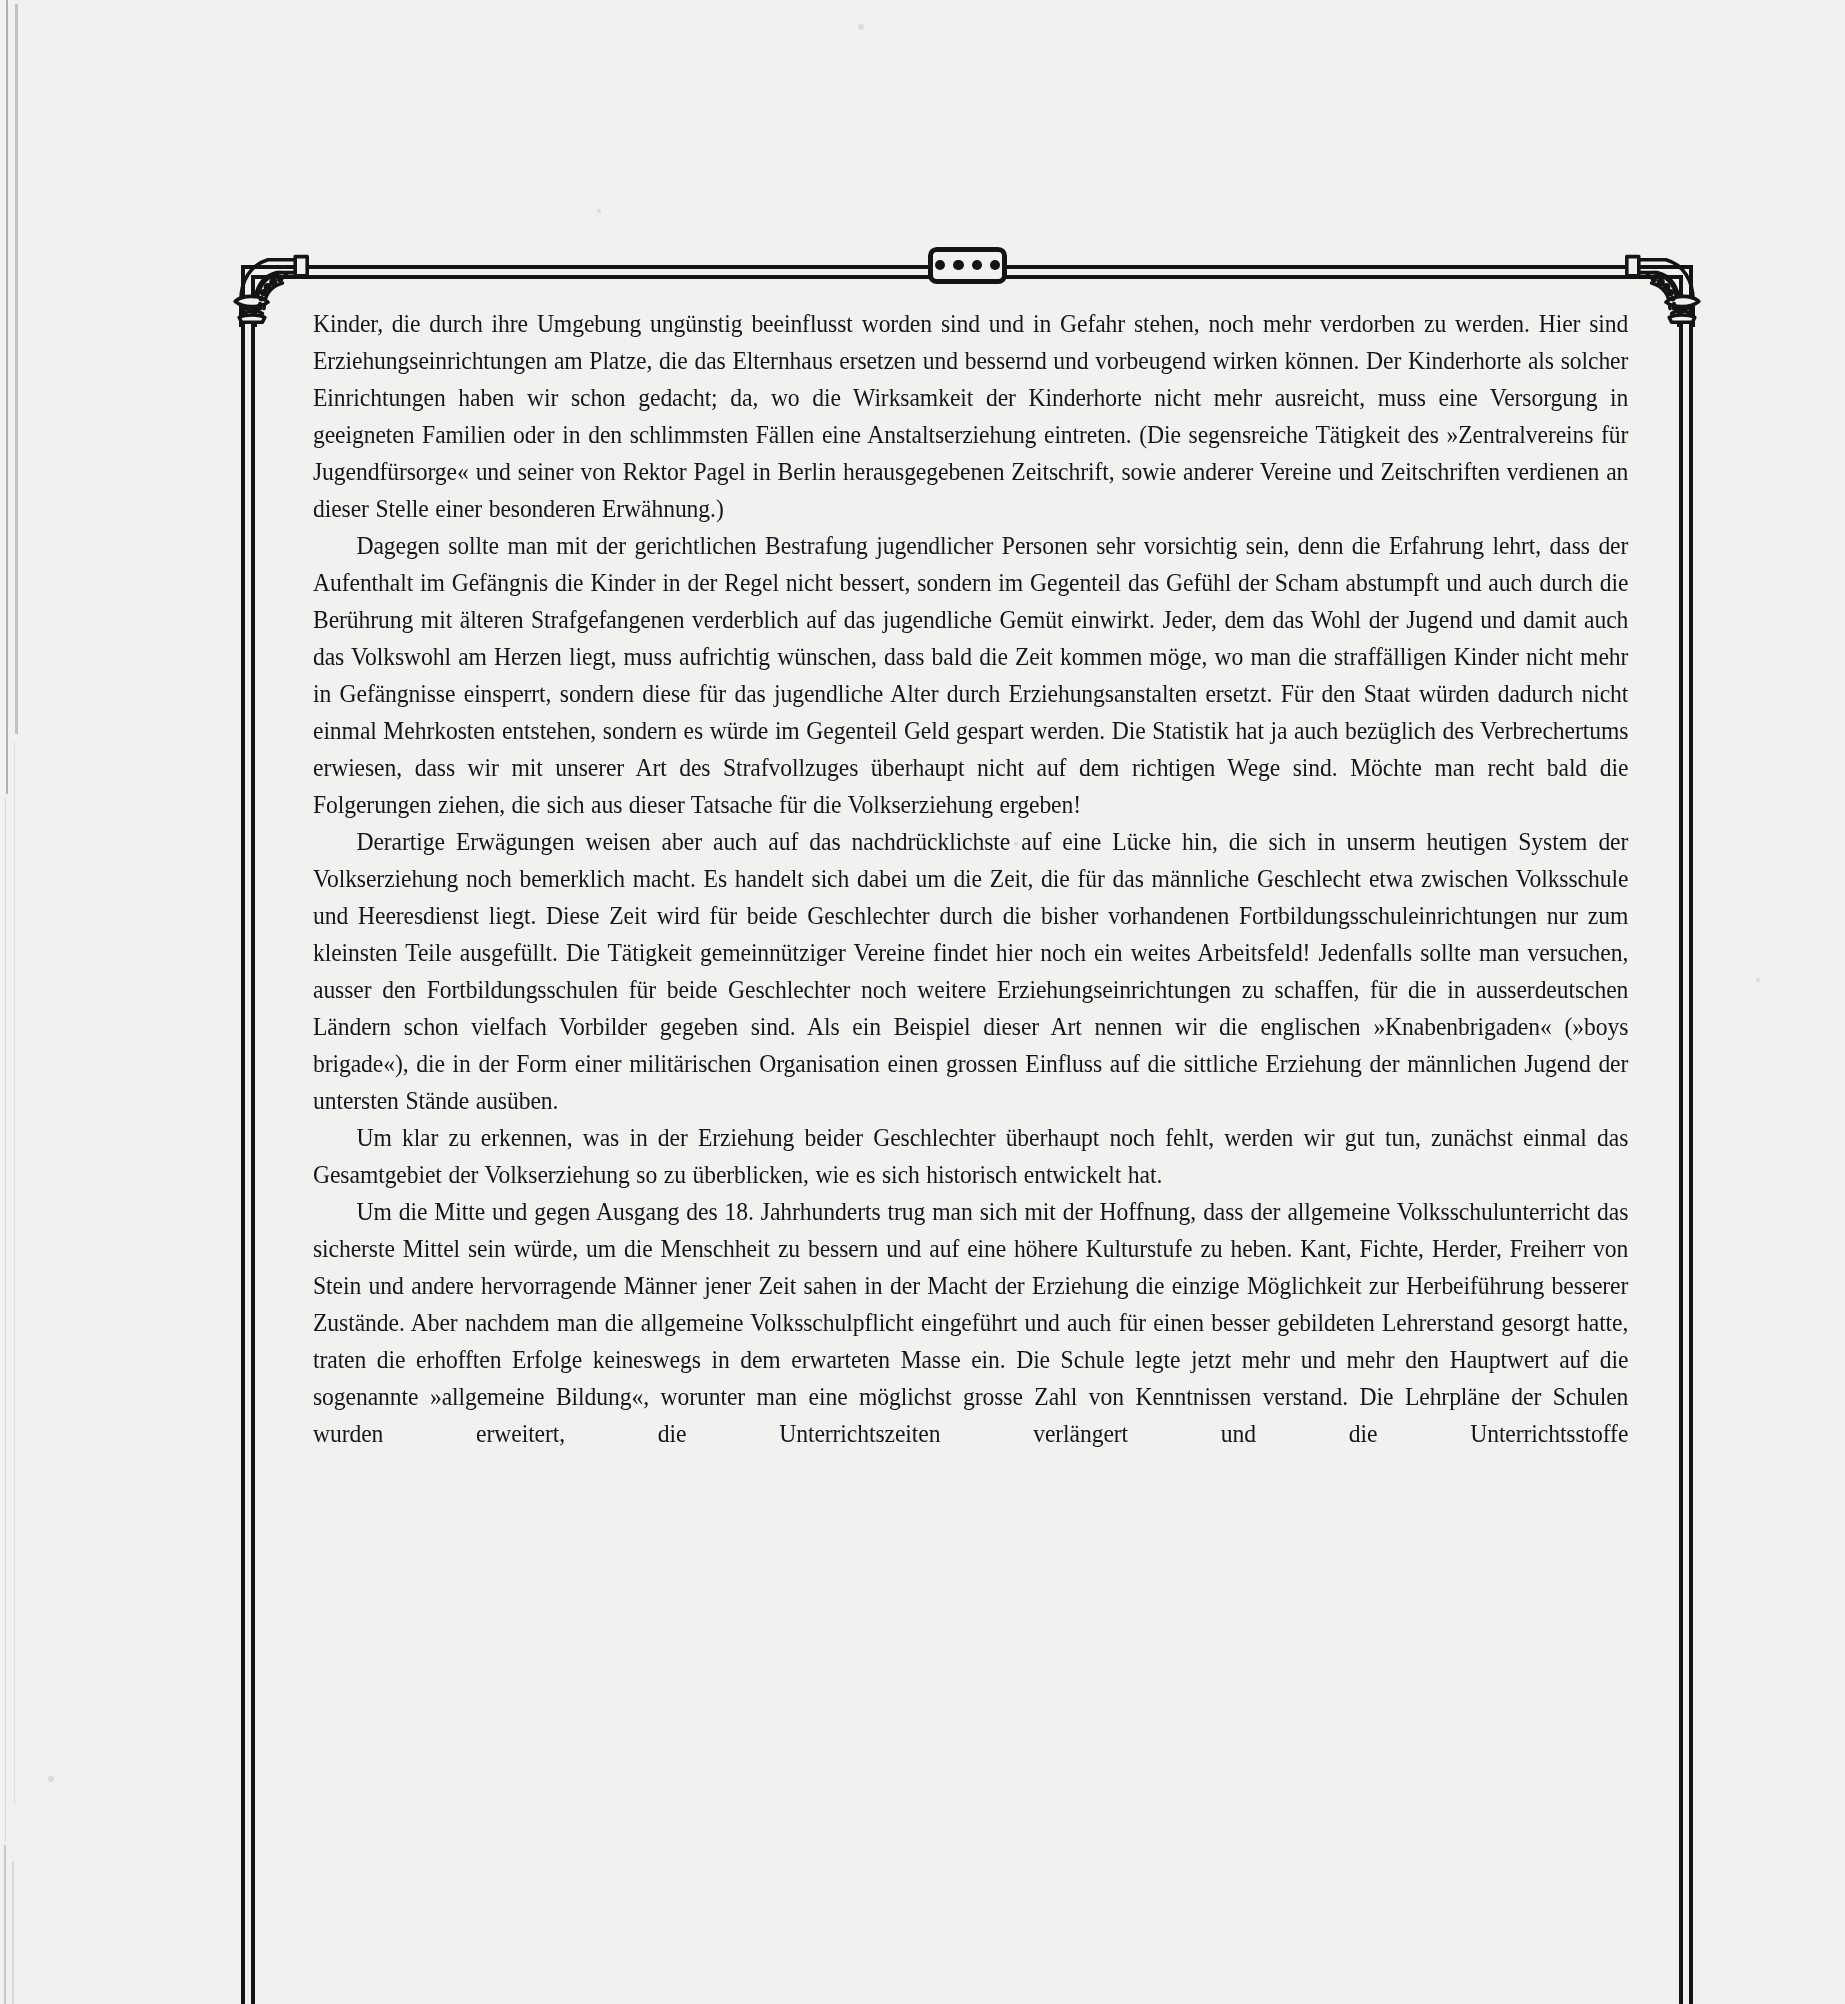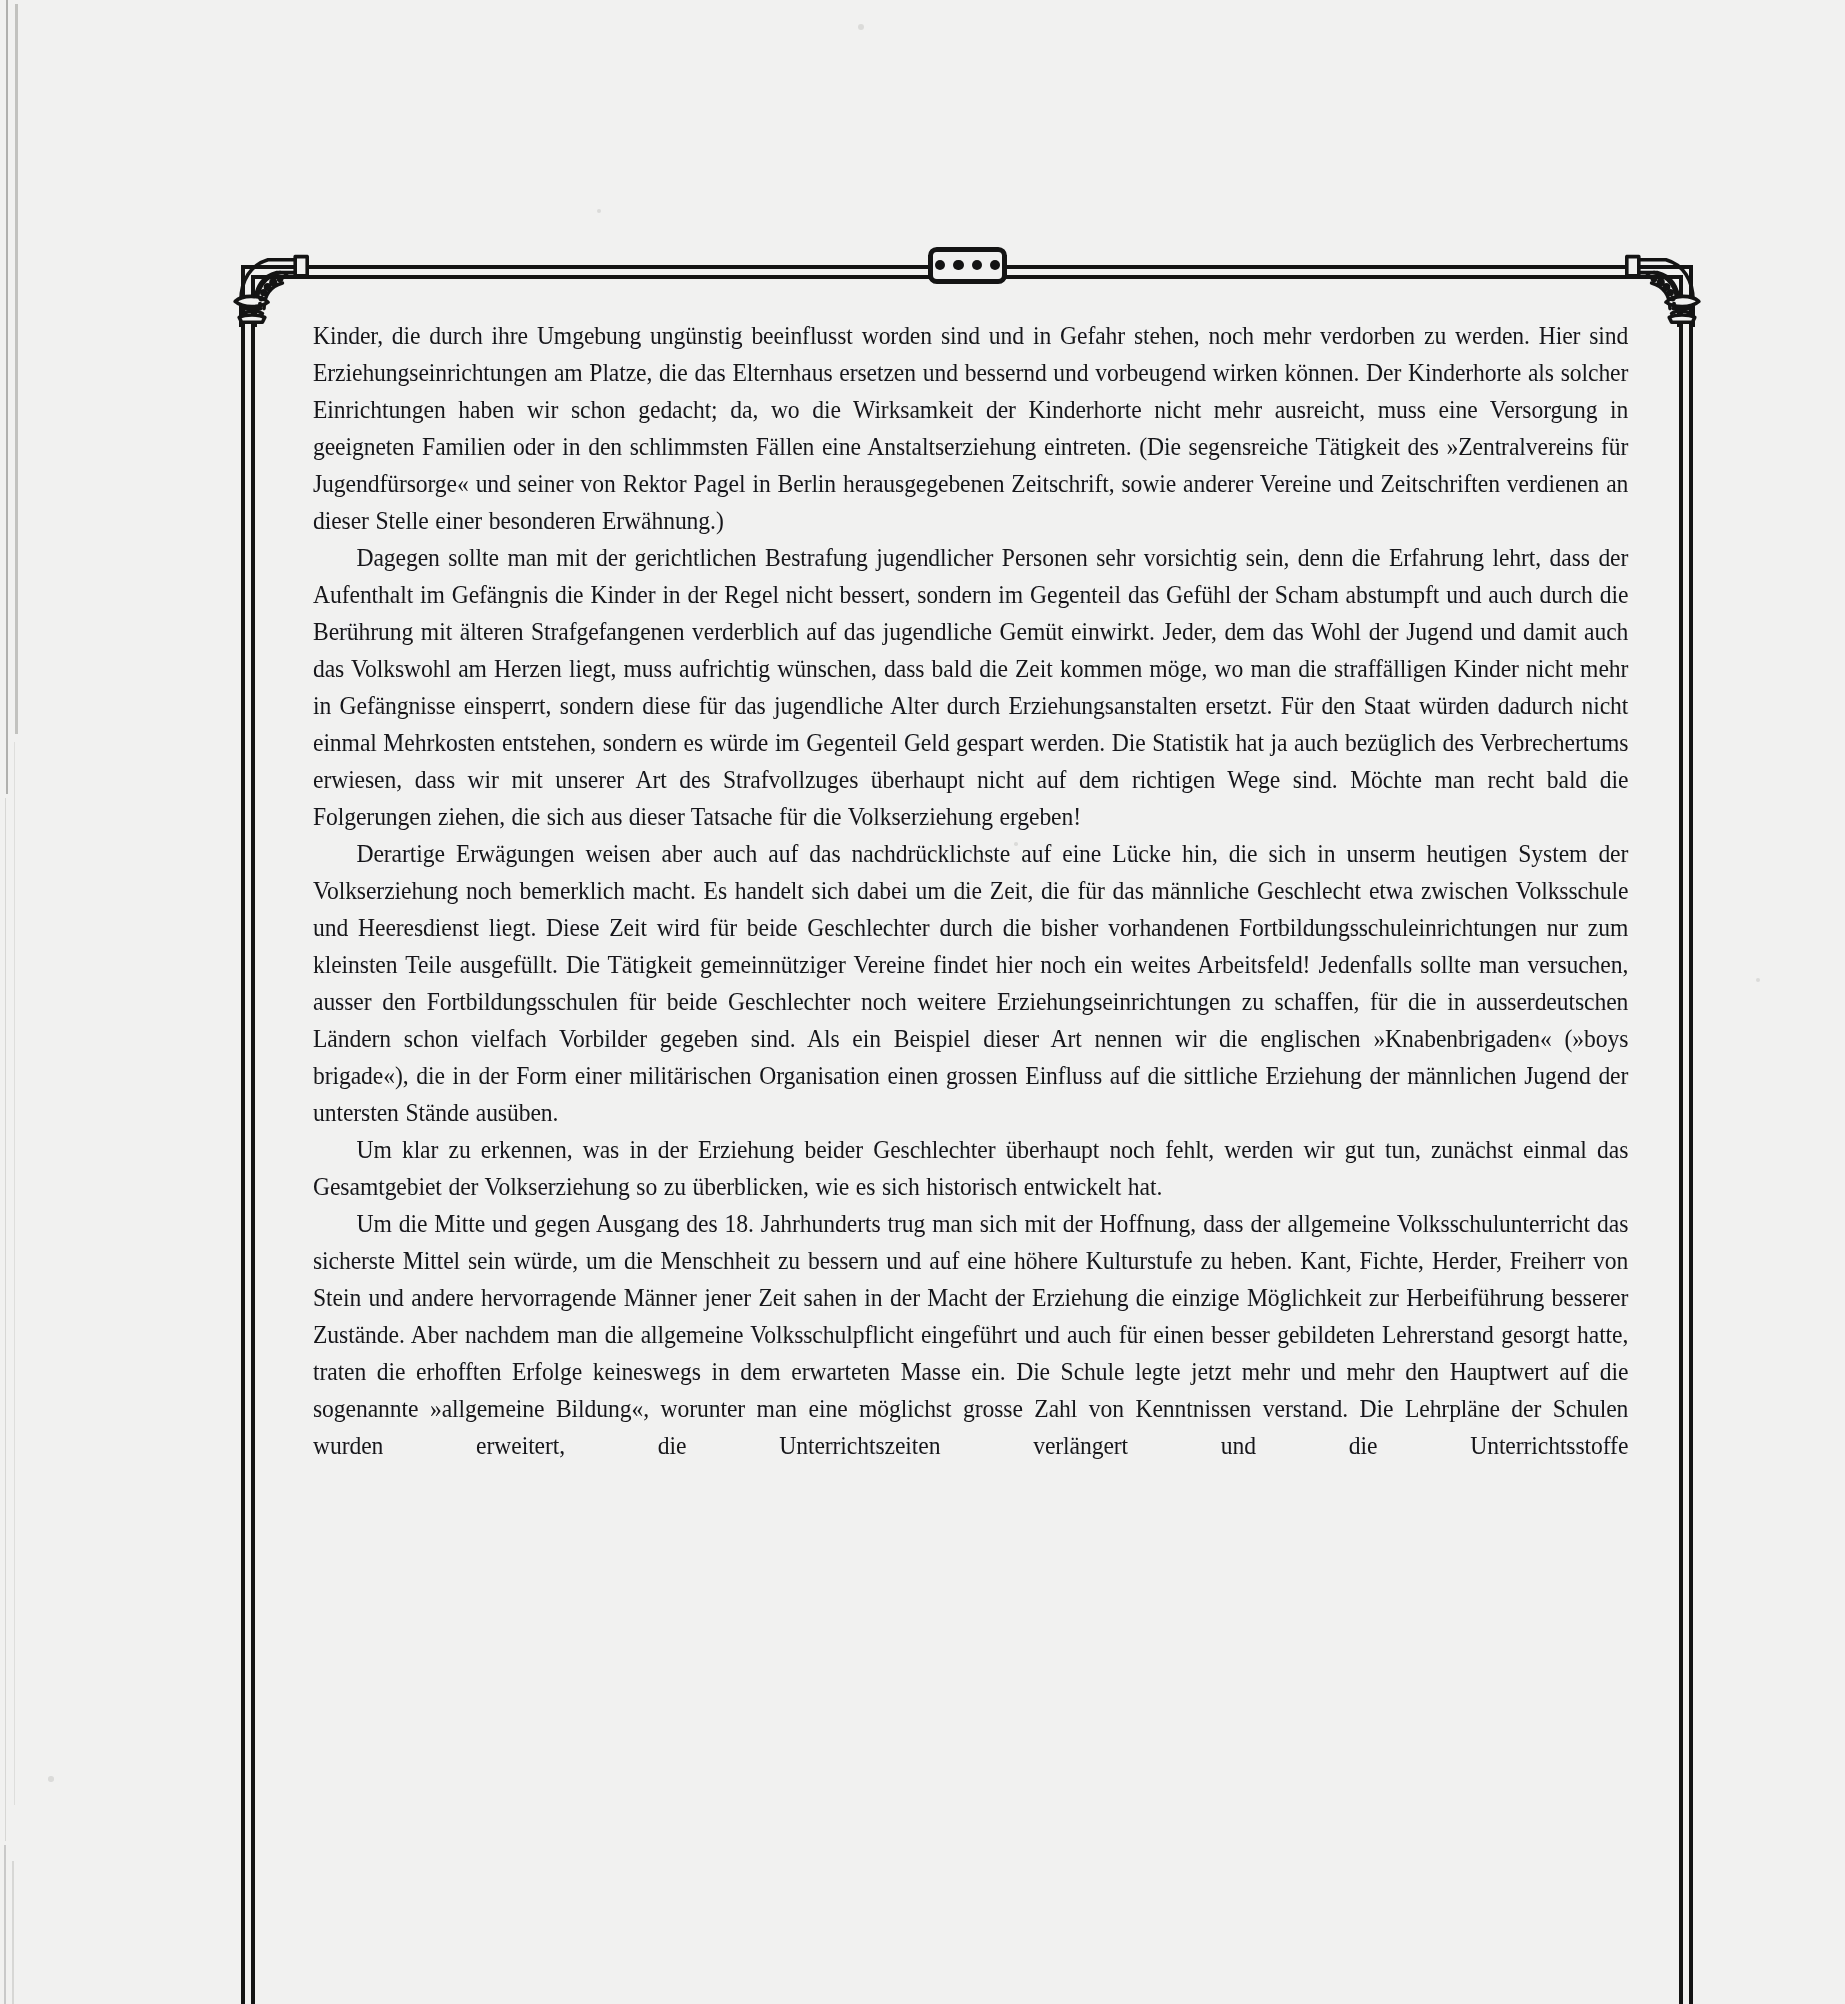--- a/index.html
+++ b/index.html
@@ -48,21 +48,21 @@
     position:absolute;inset:0;
     border:5.2px solid #141414;border-radius:8.8px;background:#f1f1f0;
   }
   .cartouche .dots{position:absolute;inset:0;display:flex;align-items:center;justify-content:center;gap:8px;}
   .cartouche .dot{width:10.4px;height:10.4px;border-radius:50%;background:#141414;}
   #cart-top{left:50%;margin-left:-39px;top:-18.4px;}
 
   
   #textblock{
     position:absolute;
-    left:313px;top:317px;
+    left:313px;top:305px;
     width:1363px;
   }
   p.body{
     margin:0;
     font-size:24.5px;
     line-height:37px;
     text-align:justify;
     text-align-last:left;
     color:#16161a;
     letter-spacing:-0.1px;

